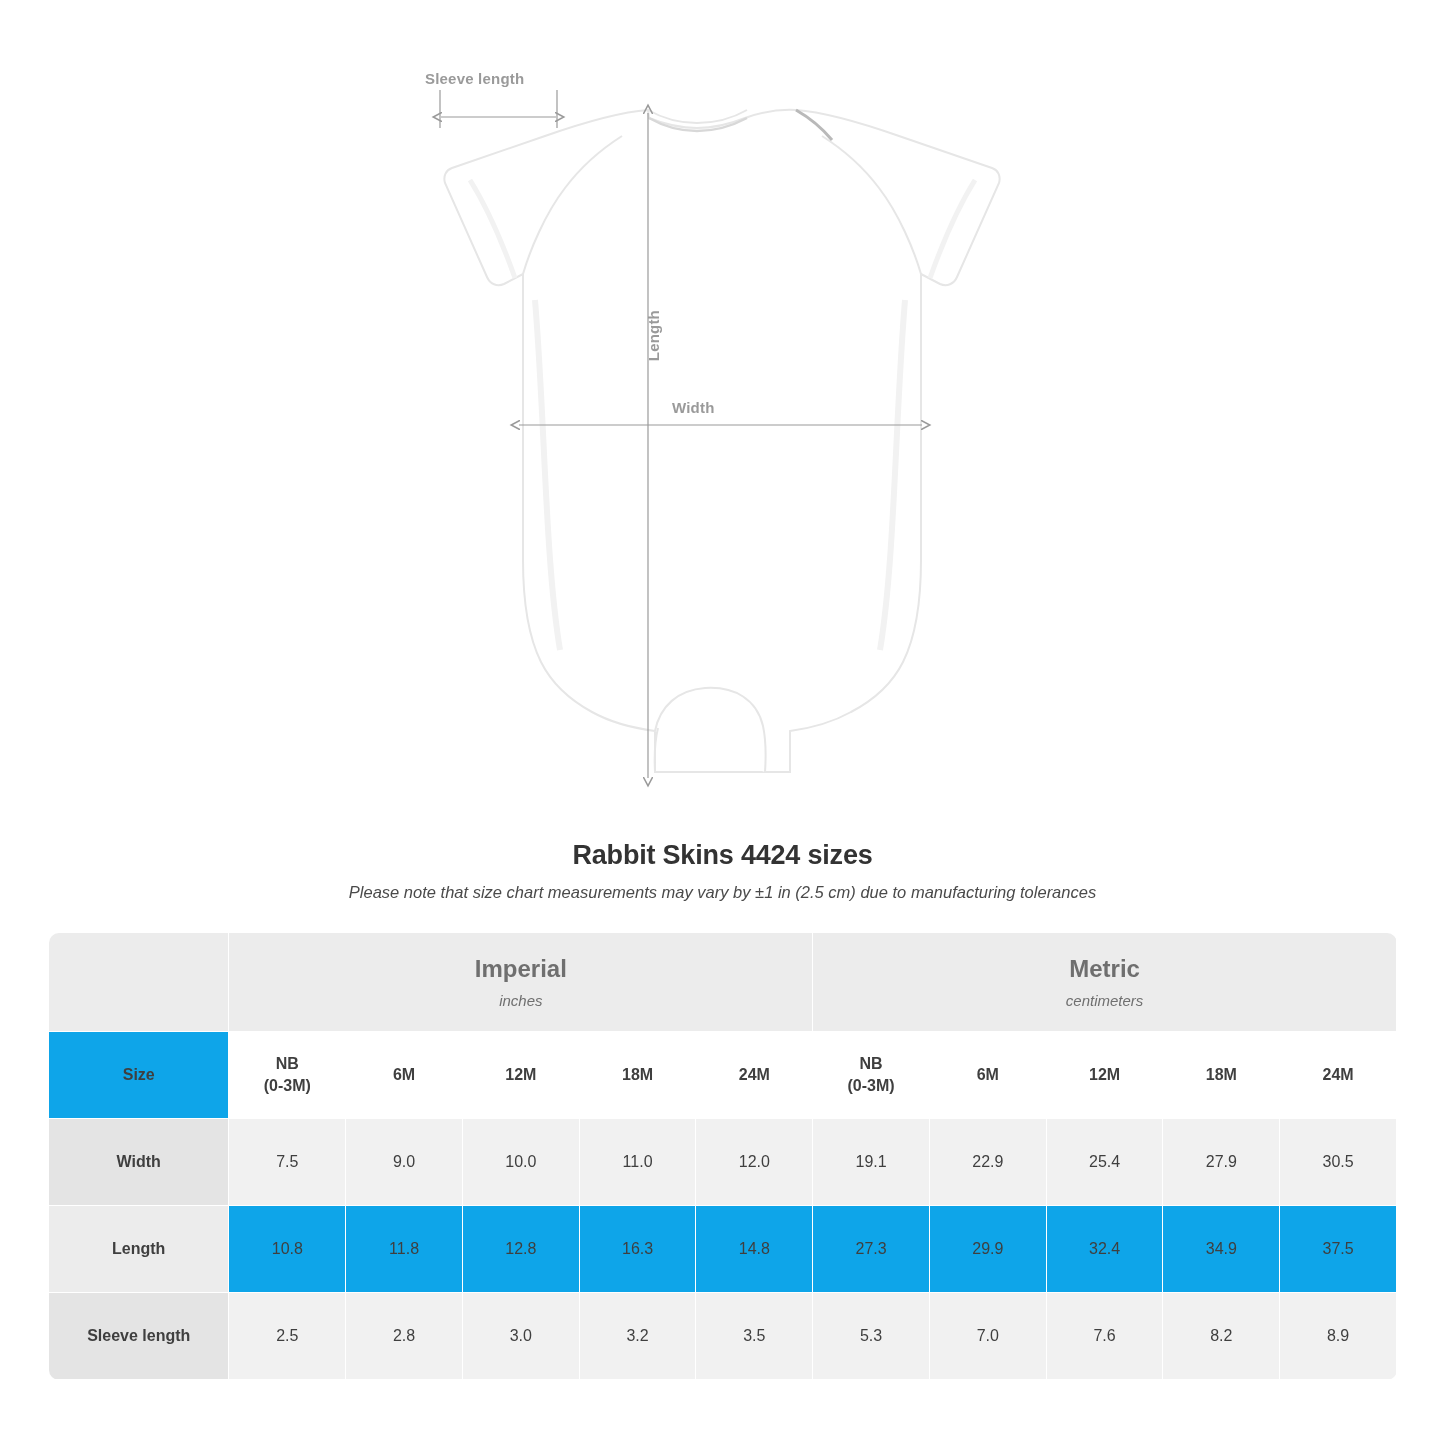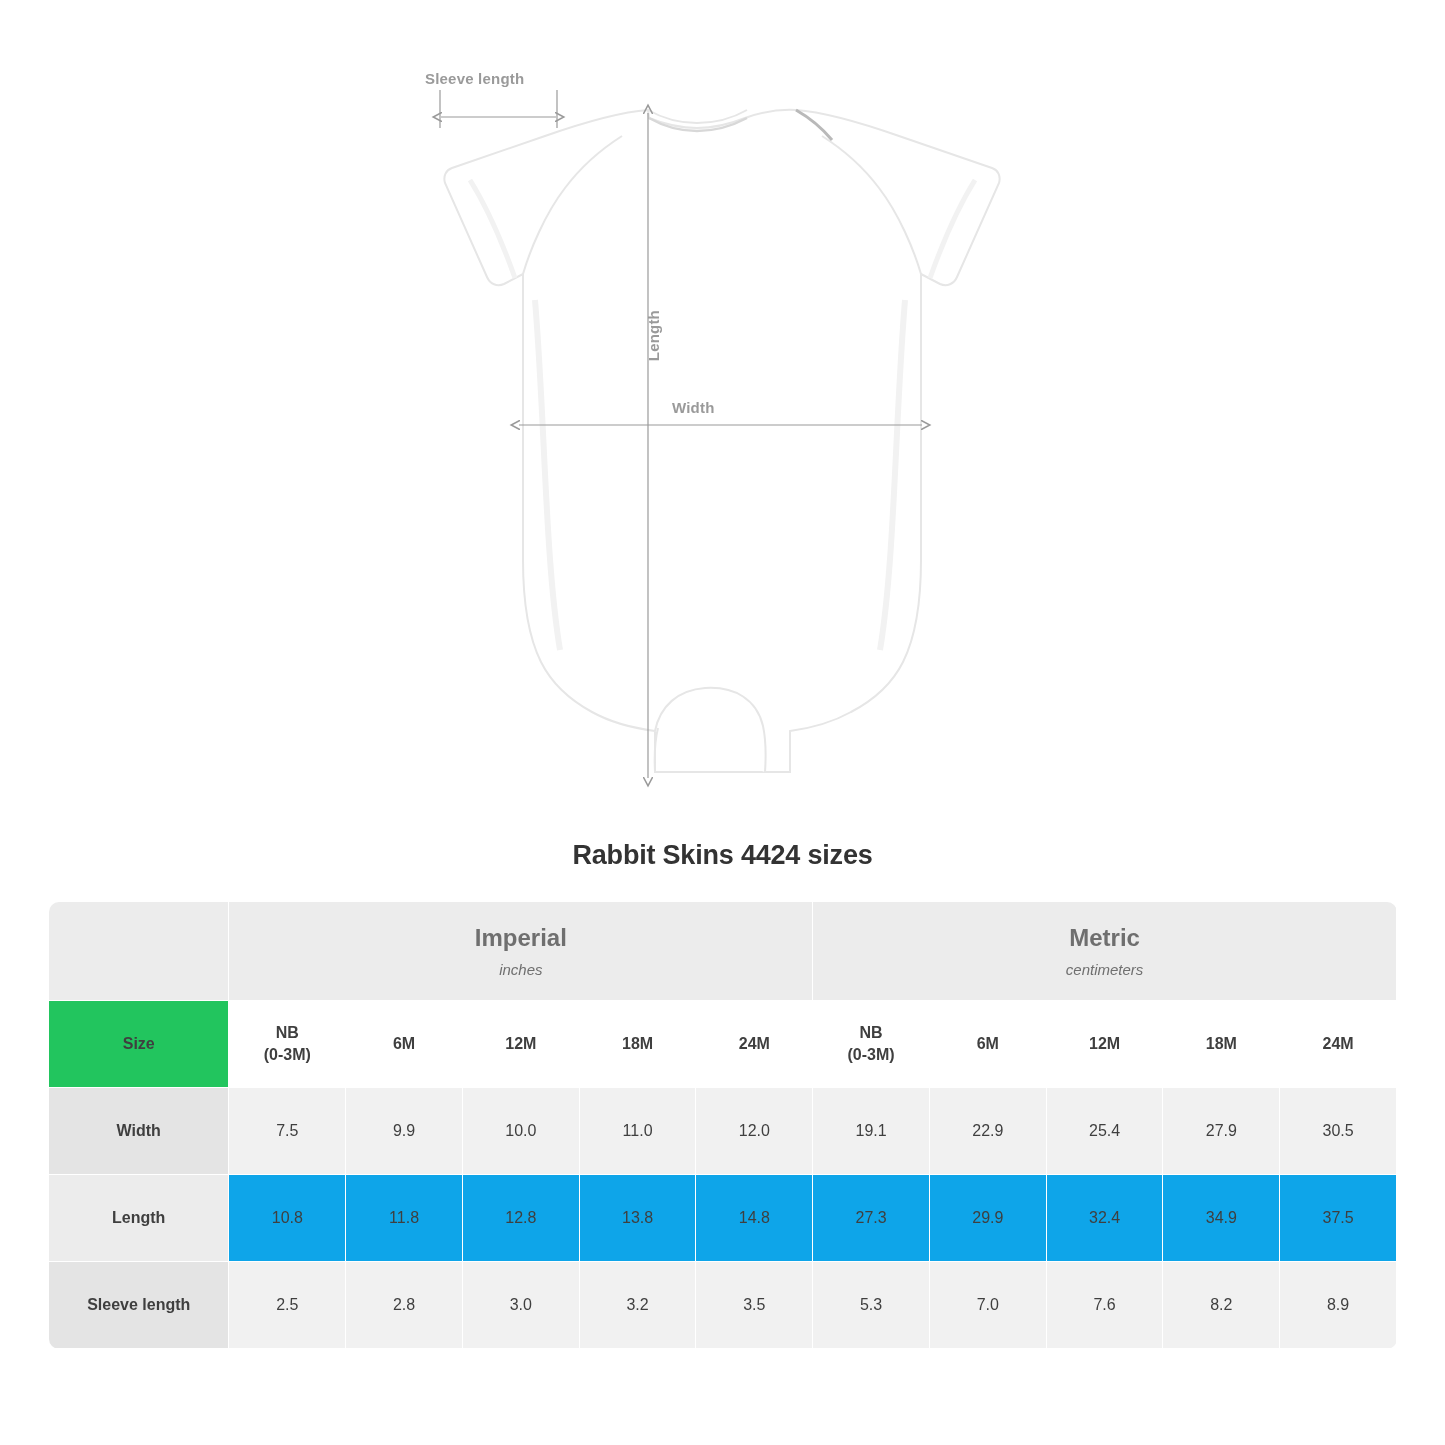--- a/index.html
+++ b/index.html
@@ -116,21 +116,21 @@
   
   tr.head-row td {
     background: #ffffff;
     height: 84px;
     font-weight: bold;
     font-size: 16px;
     color: #3f3f3f;
     line-height: 1.35;
   }
   tr.head-row td.rowlabel {
-    background: #22c55e;
+    background: #0ea5e9;
   }
   
   tr.data-row td {
     height: 84px;
     background: #0ea5e9;
   }
   tr.data-row.alt td {
     background: #f1f1f1;
   }
   tr.data-row td.rowlabel {
@@ -229,20 +229,21 @@
     </g>
   </svg>
 
   <div class="dim-label sleeve">Sleeve length</div>
   <div class="dim-label width">Width</div>
   <div class="dim-label length">Length</div>
 </div>
 
 <div class="title-block">
   <h1 class="chart-title">Rabbit Skins 4424 sizes</h1>
+  <p class="chart-note">Please note that size chart measurements may vary by ±1 in (2.5 cm) due to manufacturing tolerances</p>
 </div>
 
 <div class="table-wrap">
   <table class="size-table">
     <colgroup>
       <col class="col-label">
       <col class="col-data">
         <col class="col-data">
         <col class="col-data">
         <col class="col-data">
@@ -282,37 +283,37 @@
         </td>
         <td>6M</td>
         <td>12M</td>
         <td>18M</td>
         <td>24M</td>
       </tr>
 
       <tr class="data-row alt">
         <td class="rowlabel">Width</td>
         <td>7.5</td>
-        <td>9.9</td>
+        <td>9.0</td>
         <td>10.0</td>
         <td>11.0</td>
         <td>12.0</td>
         <td>19.1</td>
         <td>22.9</td>
         <td>25.4</td>
         <td>27.9</td>
         <td>30.5</td>
       </tr>
 
       <tr class="data-row">
         <td class="rowlabel">Length</td>
         <td>10.8</td>
         <td>11.8</td>
         <td>12.8</td>
-        <td>13.8</td>
+        <td>16.3</td>
         <td>14.8</td>
         <td>27.3</td>
         <td>29.9</td>
         <td>32.4</td>
         <td>34.9</td>
         <td>37.5</td>
       </tr>
 
       <tr class="data-row alt">
         <td class="rowlabel">Sleeve length</td>

